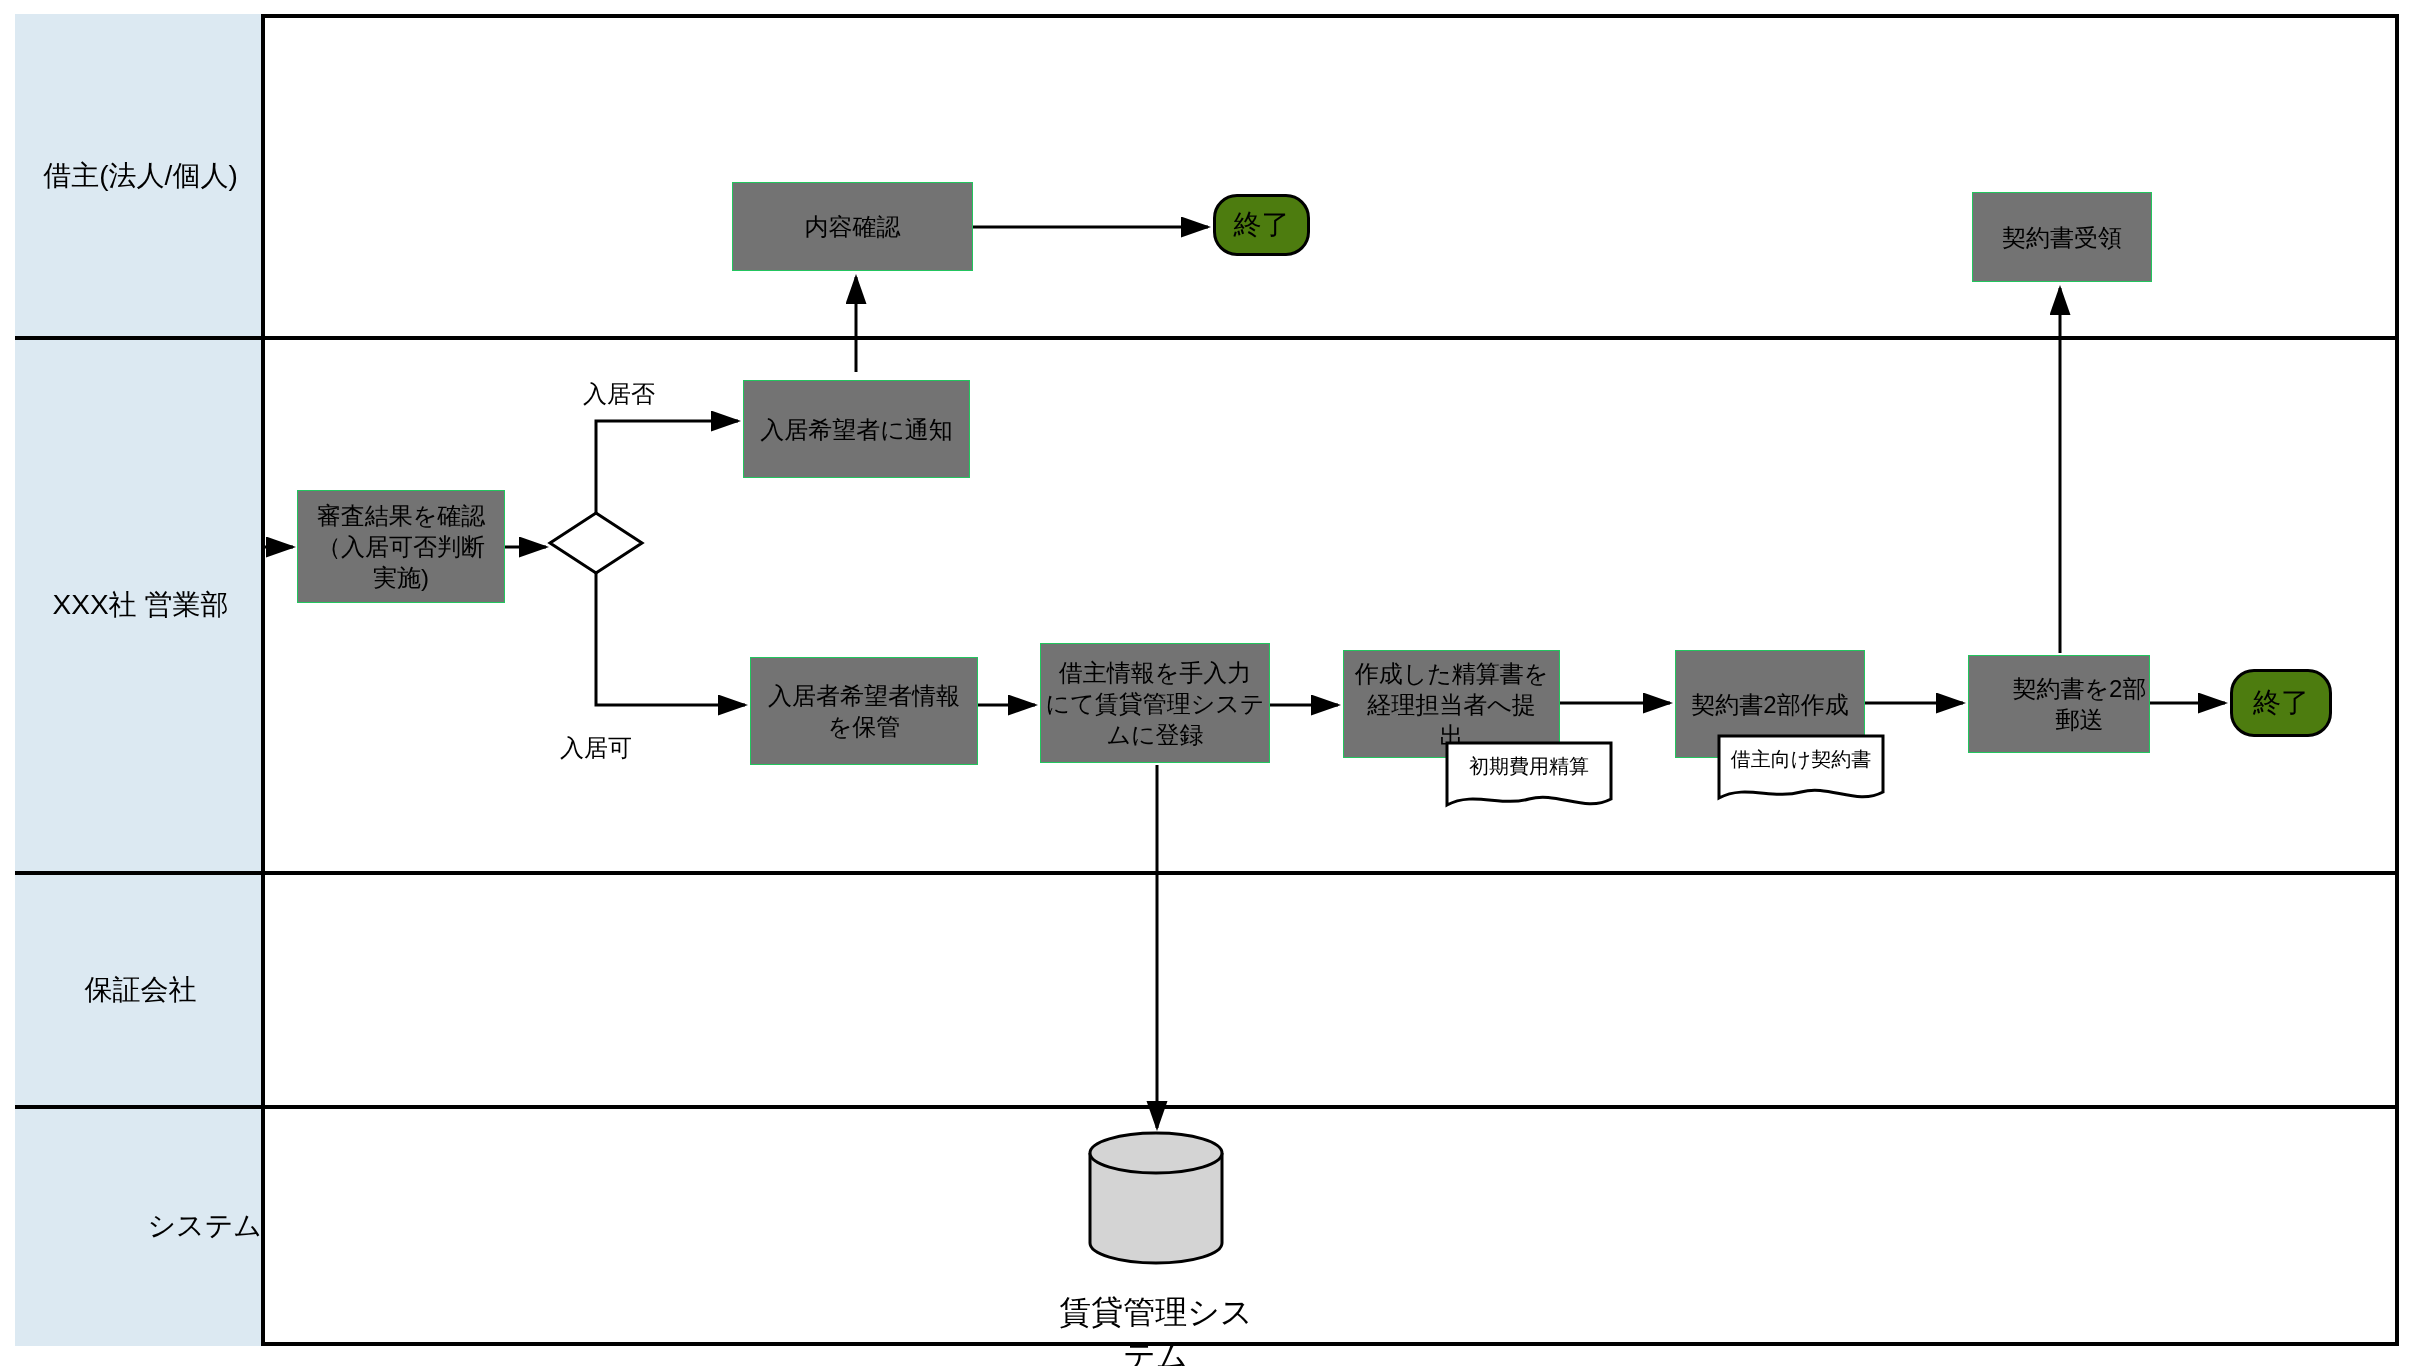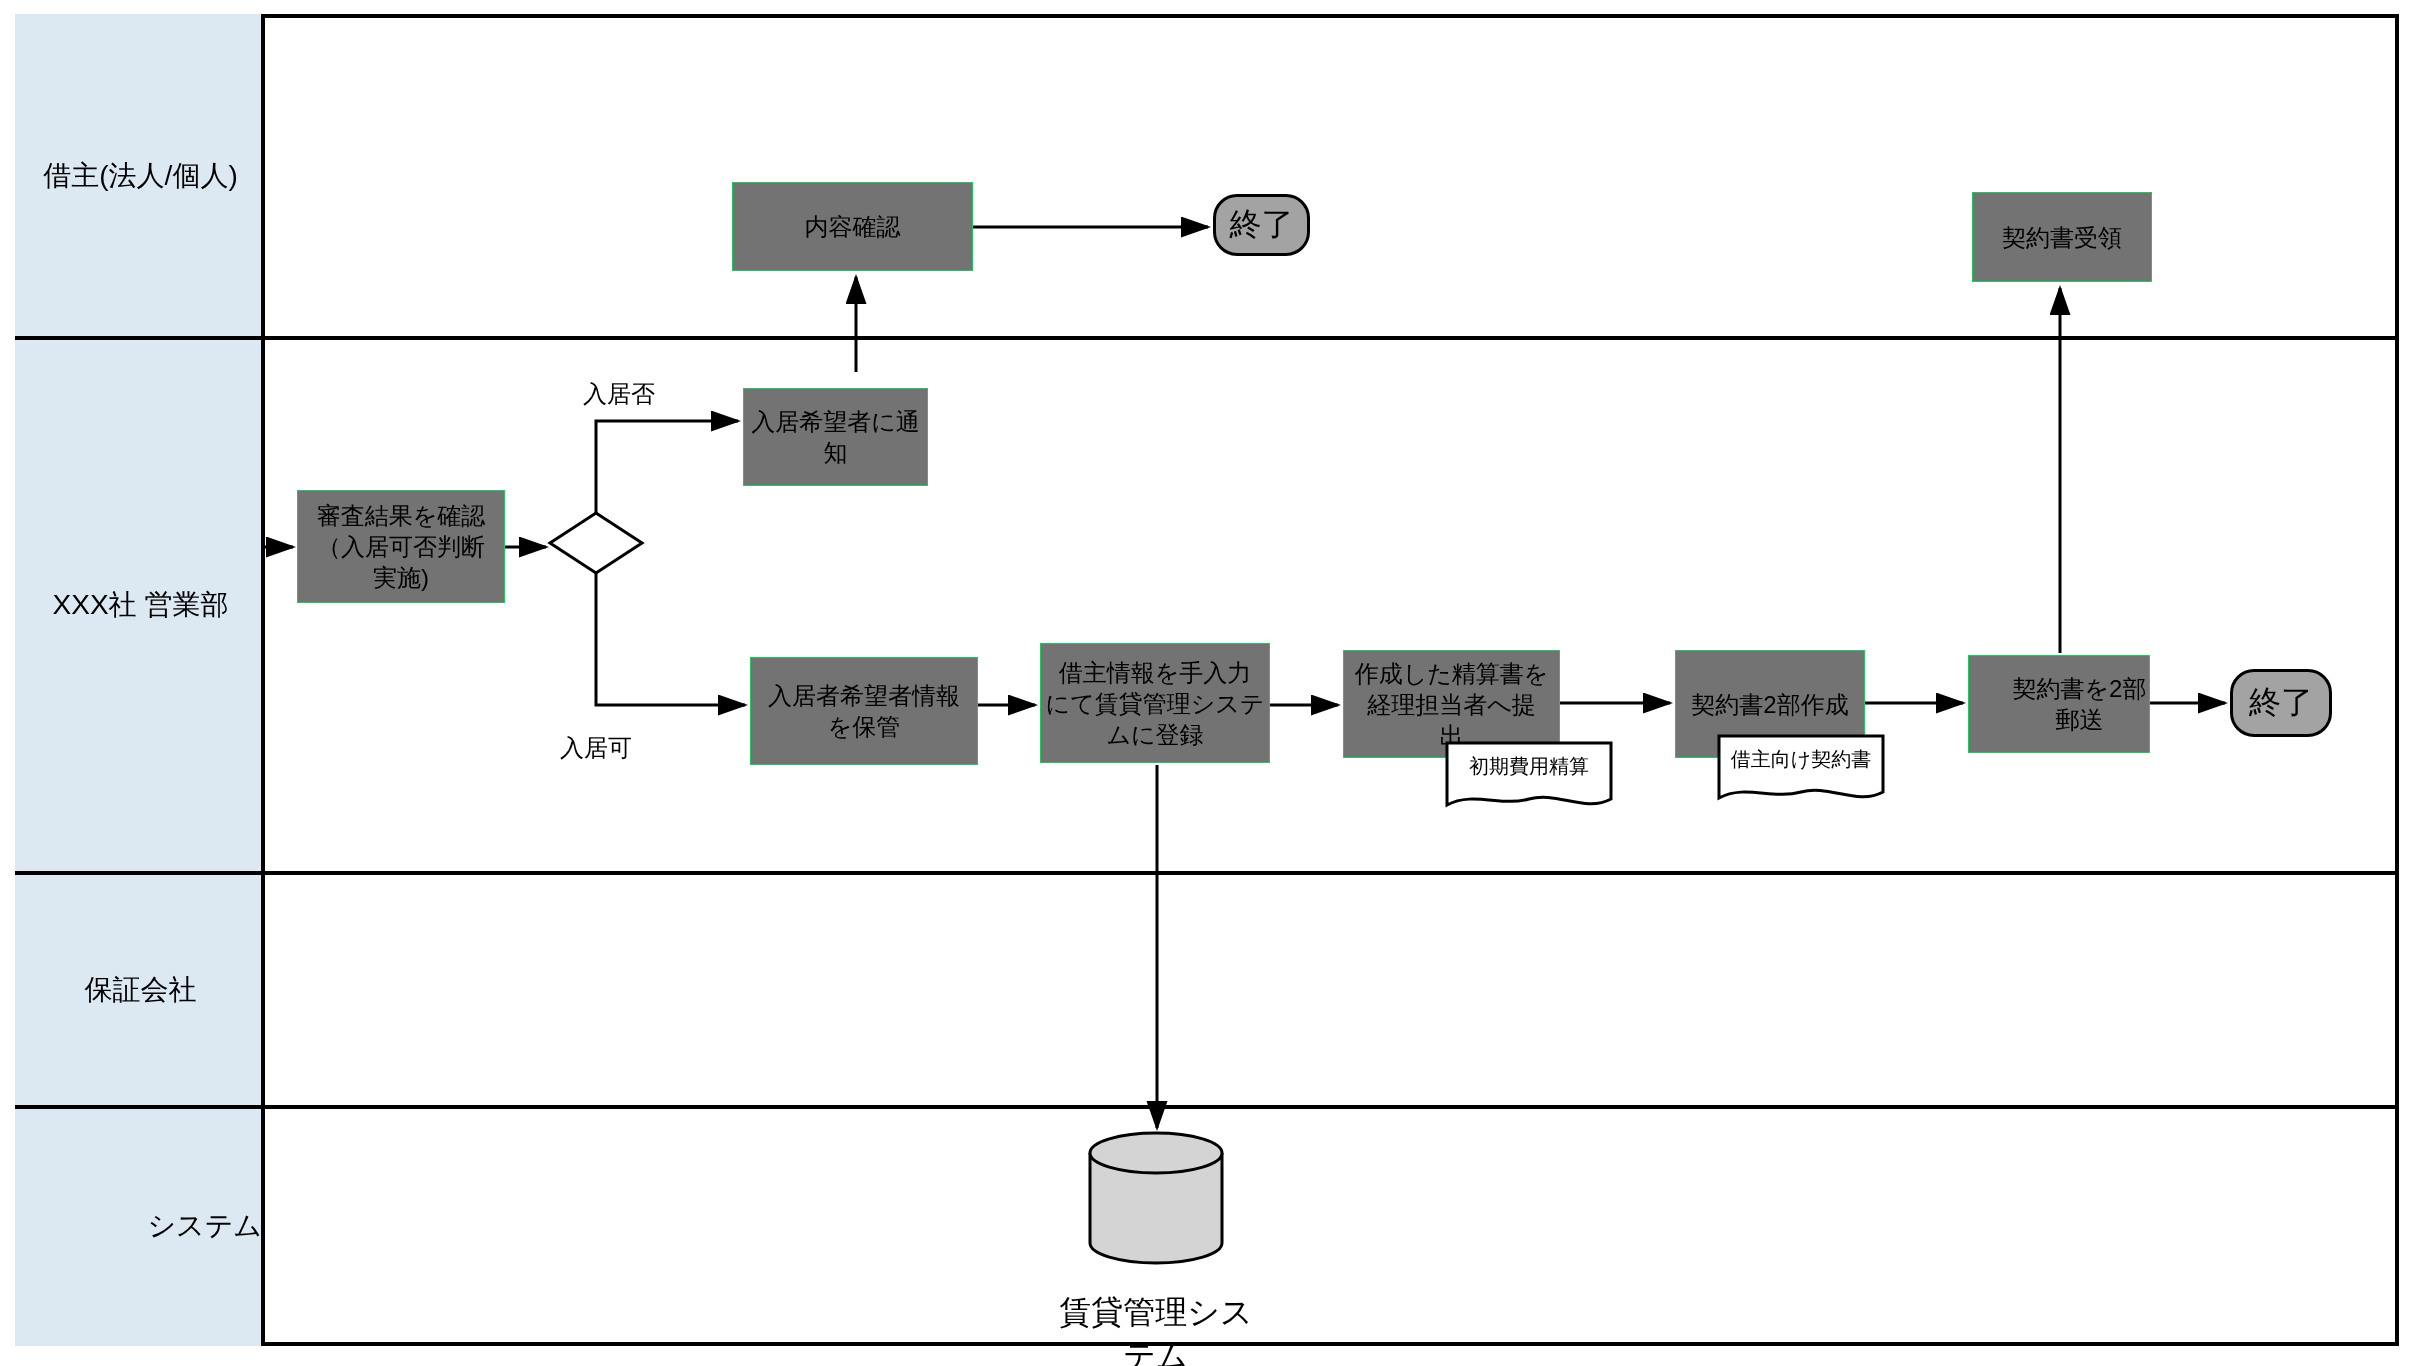--- a/index.html
+++ b/index.html
@@ -10,23 +10,23 @@
                 border:4px solid #000;box-sizing:border-box;z-index:0;}
   .lane-col{position:absolute;left:15px;top:14px;width:250px;height:1332px;
             background:#dce9f2;border-right:4px solid #000;box-sizing:border-box;z-index:0;}
   .lane-div{position:absolute;left:15px;width:2384px;height:4px;background:#000;z-index:1;}
   .lane-label{position:absolute;left:19px;width:243px;text-align:center;
               font-size:28px;line-height:30px;z-index:2;}
   
   .box{position:absolute;background:#737373;border:1px solid #22c55e;box-sizing:border-box;
        display:flex;align-items:center;justify-content:center;text-align:center;
        font-size:24px;line-height:31px;white-space:pre-line;z-index:3;}
-  .term{position:absolute;background:#a3a3a3;border:3px solid #000;box-sizing:border-box;
+  .term{position:absolute;background:#4d7c0f;border:3px solid #000;box-sizing:border-box;
         border-radius:24px;display:flex;align-items:center;justify-content:center;
-        font-size:32px;z-index:3;}
+        font-size:28px;z-index:3;}
   .doc{position:absolute;z-index:4;}
   .doc svg{position:absolute;left:0;top:0;}
   .doc span{position:absolute;left:0;top:12px;width:100%;text-align:center;
             font-size:20px;z-index:1;}
   .edge-label{position:absolute;font-size:24px;z-index:3;}
   .ds-label{position:absolute;text-align:center;font-size:32px;z-index:3;margin-top:8px;}
   svg.wires{position:absolute;left:0;top:0;z-index:2;}
 </style>
 </head>
 <body>
@@ -75,21 +75,21 @@
   <div class="box" style="left:732px;top:182px;width:241px;height:89px;">内容確認</div>
 
   <div class="term" style="left:1213px;top:194px;width:97px;height:62px;">終了</div>
 
   <div class="box" style="left:1972px;top:192px;width:180px;height:90px;">契約書受領</div>
 
   <div class="box" style="left:297px;top:490px;width:208px;height:113px;">審査結果を確認
 （入居可否判断
 実施)</div>
 
-  <div class="box" style="left:743px;top:388px;width:185px;height:98px;">入居希望者に通知</div>
+  <div class="box" style="left:743px;top:380px;width:227px;height:98px;">入居希望者に通知</div>
 
   <div class="box" style="left:750px;top:657px;width:228px;height:108px;">入居者希望者情報
 を保管</div>
 
   <div class="box" style="left:1040px;top:643px;width:230px;height:120px;">借主情報を手入力
 にて賃貸管理システ
 ムに登録</div>
 
   <div class="box" style="left:1343px;top:650px;width:217px;height:108px;">作成した精算書を
 経理担当者へ提

